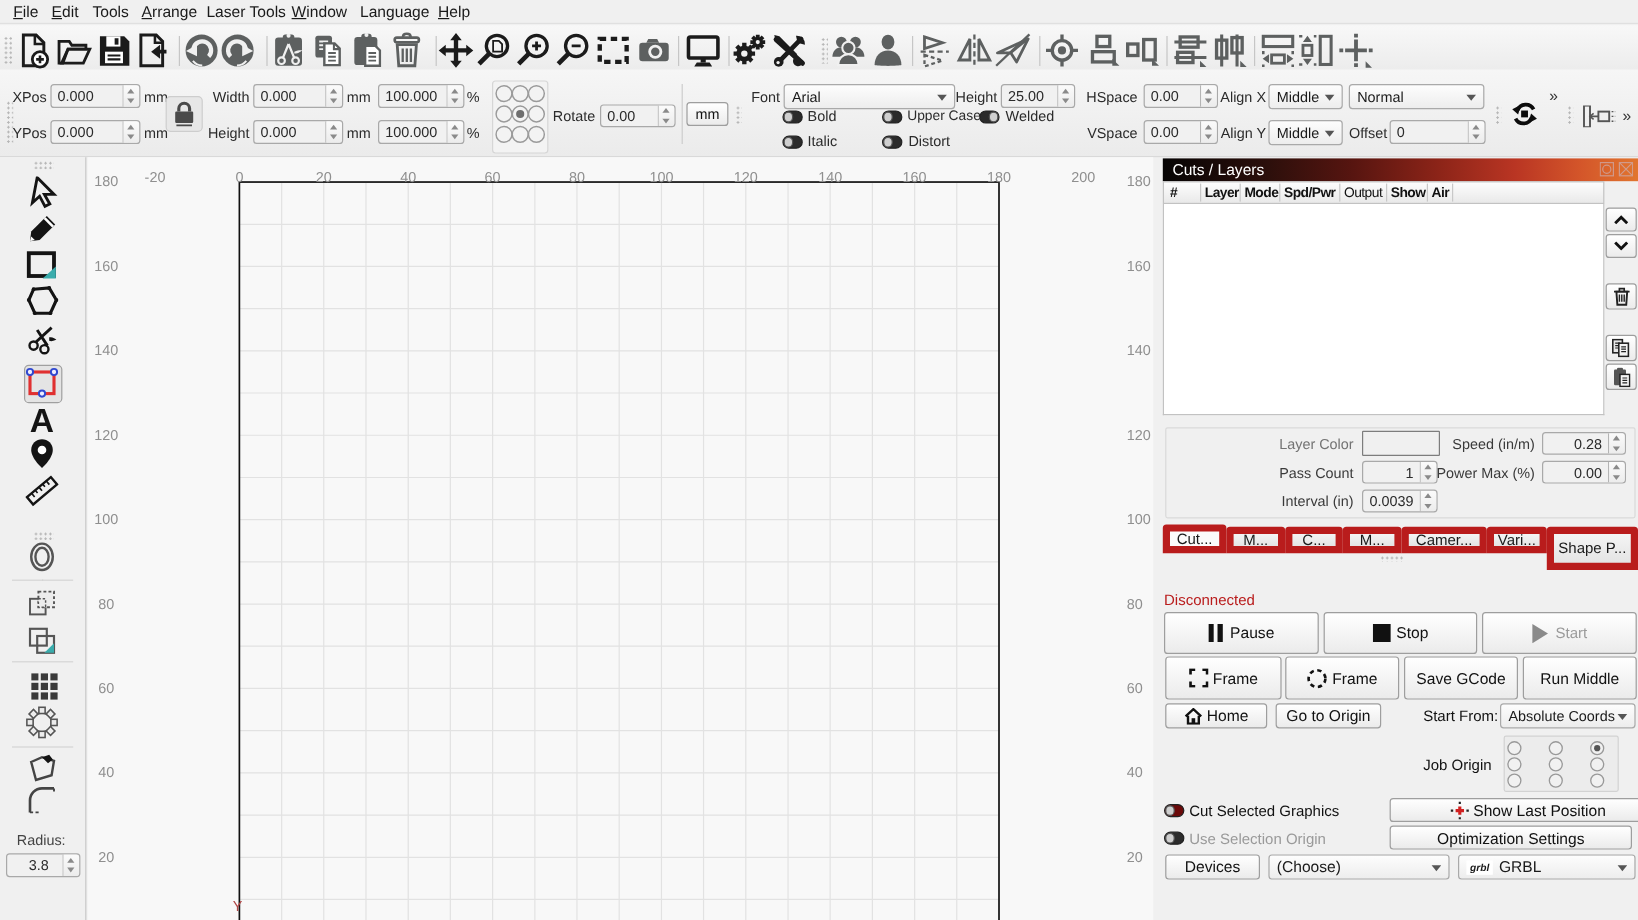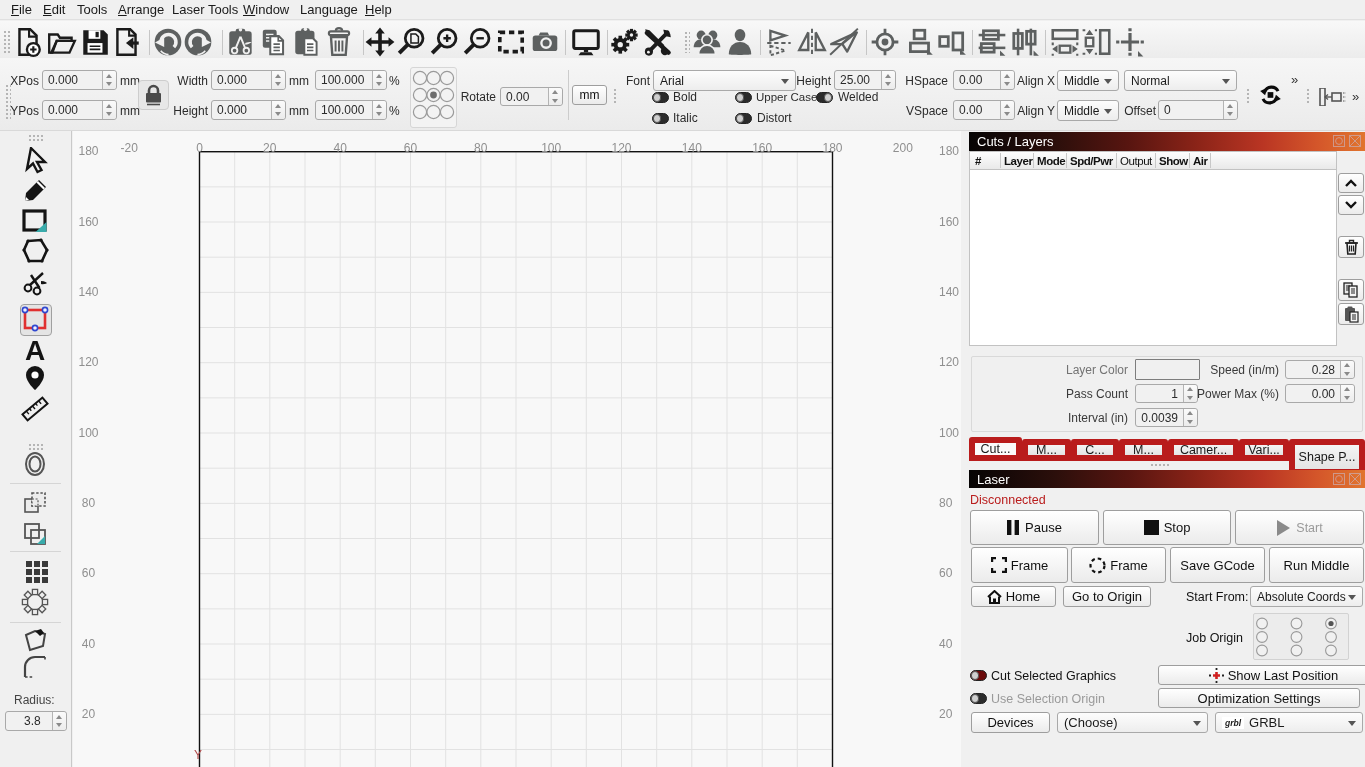--- a/index.html
+++ b/index.html
@@ -695,28 +695,20 @@
       </div>
     </div>
     <div class="tab" style="left:969px;top:437px;width:53px;height:24px;background:#fbfbfb;z-index:2;font-size:12.5px">Cut...</div>
     <div class="tab" style="left:1022px;top:439px;width:49px;height:22px;font-size:12.5px">M...</div>
     <div class="tab" style="left:1071px;top:439px;width:48px;height:22px;font-size:12.5px">C...</div>
     <div class="tab" style="left:1119px;top:439px;width:49px;height:22px;font-size:12.5px">M...</div>
     <div class="tab" style="left:1168px;top:439px;width:71px;height:22px;font-size:12.5px">Camer...</div>
     <div class="tab" style="left:1239px;top:439px;width:50px;height:22px;font-size:12.5px">Vari...</div>
     <div class="tab" style="left:1289px;top:439px;width:76px;height:36px;font-size:12.5px">Shape P...</div>
     <div class="hd" style="left:1150px;top:463px;width:20px;height:5px"></div>
-    <div class="ttl" style="left:969px;top:470px;width:396px;height:18px">Laser<svg class="abs" style="right:4px;top:3px" width="28" height="13" viewBox="0 0 28 13">
-        <g stroke="#caa" stroke-width="1" fill="none" opacity="0.75">
-          <rect x="0.5" y="0.5" width="11" height="11"></rect>
-          <circle cx="6" cy="6" r="3.4"></circle>
-          <rect x="16.5" y="0.5" width="11" height="11"></rect>
-          <path d="M17 1l10 10M27 1L17 11"></path>
-        </g>
-      </svg></div>
     <div class="lbl" style="left:970px;top:492px;width:120px;height:15px;font-size:12.5px;color:#b91c1c">Disconnected</div>
     <div class="btn" style="left:970px;top:510px;width:129px;height:35px;font-size:13px"><svg width="13" height="15" viewBox="0 0 13 15" style="margin-right:5px">
         <rect x="0" y="0" width="4.4" height="15" fill="#111"></rect>
         <rect x="7.6" y="0" width="4.4" height="15" fill="#111"></rect>
       </svg>Pause</div>
     <div class="btn" style="left:1103px;top:510px;width:128px;height:35px;font-size:13px"><svg width="15" height="15" viewBox="0 0 15 15" style="margin-right:5px">
         <rect width="15" height="15" fill="#111"></rect>
       </svg>Stop</div>
     <div class="btn" style="left:1235px;top:510px;width:129px;height:35px;color:#9a9a9a"><svg width="15" height="16" viewBox="0 0 15 16" style="margin-right:5px">
         <path d="M1 0l13 8-13 8z" fill="#8a8a8a"></path>

